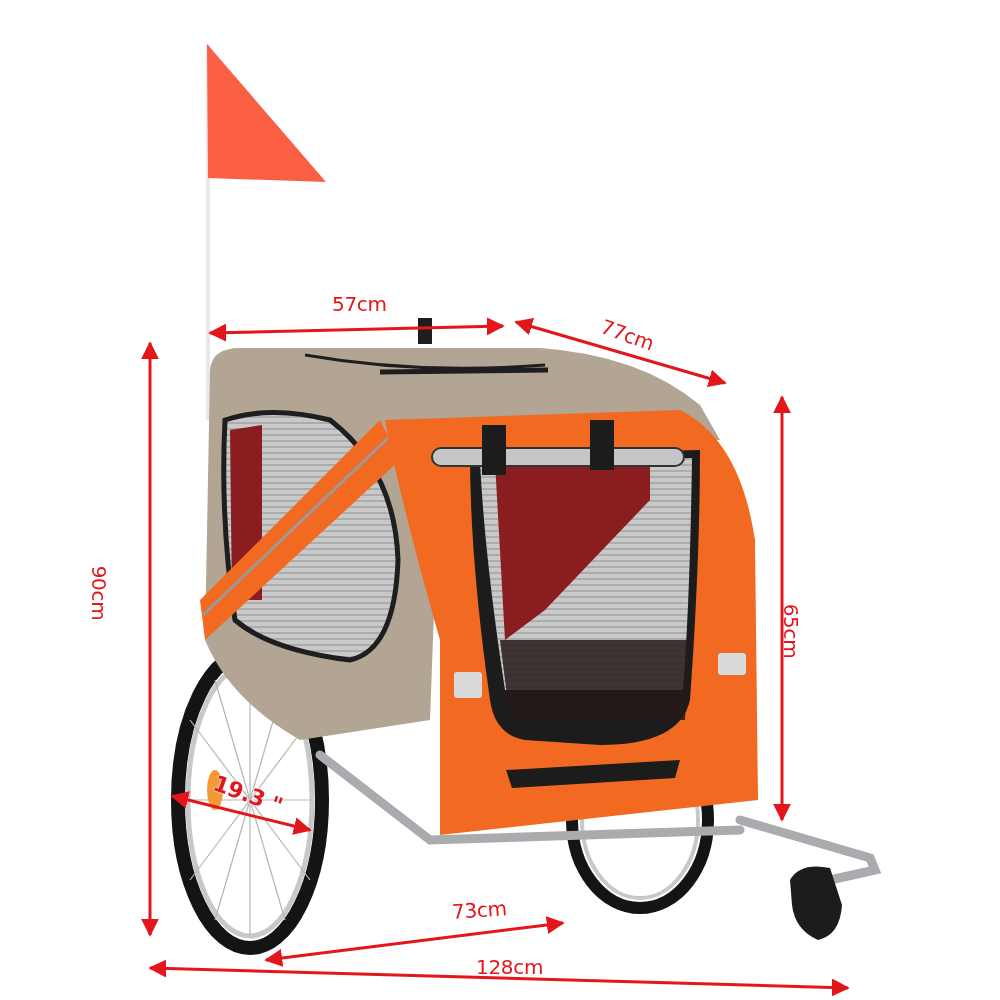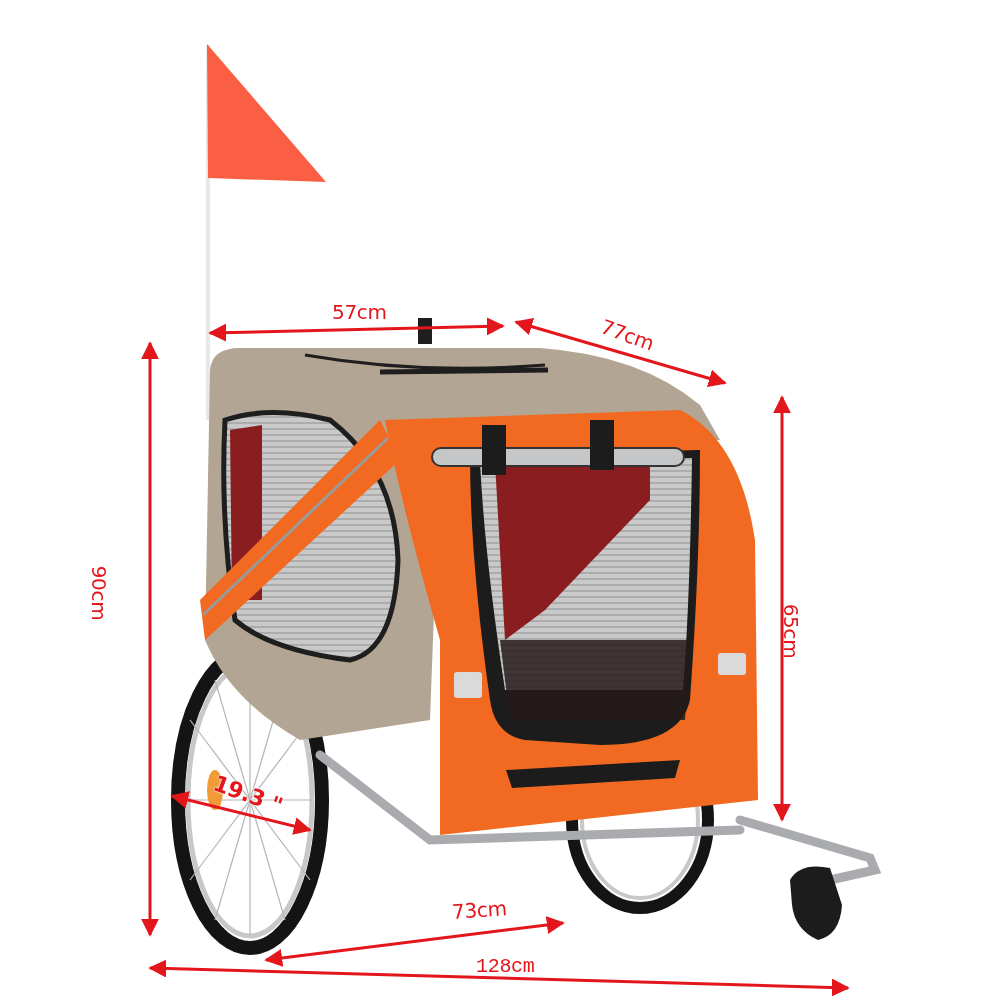--- a/index.html
+++ b/index.html
@@ -21,27 +21,27 @@
     }
     .dim-label {
       position: absolute;
       color: #e3161b;
       font-size: 20px;
       line-height: 1;
       white-space: nowrap;
       transform-origin: center center;
       letter-spacing: -0.3px;
     }
-    #lbl-width-top { left: 332px; top: 302px; }
+    #lbl-width-top { left: 332px; top: 294px; }
     #lbl-depth-top { left: 600px; top: 325px; transform: rotate(20deg); }
     #lbl-height-total { left: 72px; top: 583px; transform: rotate(90deg); }
     #lbl-height-body { left: 764px; top: 621px; transform: rotate(90deg); }
     #lbl-wheel-dia { left: 212px; top: 784px; transform: rotate(20deg); font-size: 22px; font-weight: bold; color: #e3161b; text-shadow: 0 0 2px #fff, 0 0 2px #fff; }
     #lbl-axle-width { left: 452px; top: 900px; transform: rotate(-4deg); }
-    #lbl-total-length { left: 476px; top: 957px; font-family: Liberation Mono, monospace; }
+    #lbl-total-length { left: 476px; top: 957px; }
   </style>
 </head>
 <body>
 
 <svg id="scene" viewBox="0 0 1000 1000" xmlns="http://www.w3.org/2000/svg">
   <defs>
     <pattern id="mesh" width="6" height="6" patternUnits="userSpaceOnUse">
       <rect width="6" height="6" fill="#c9c9c9"></rect>
       <path d="M0 3 H6" stroke="#8f8f8f" stroke-width="1"></path>
     </pattern>

